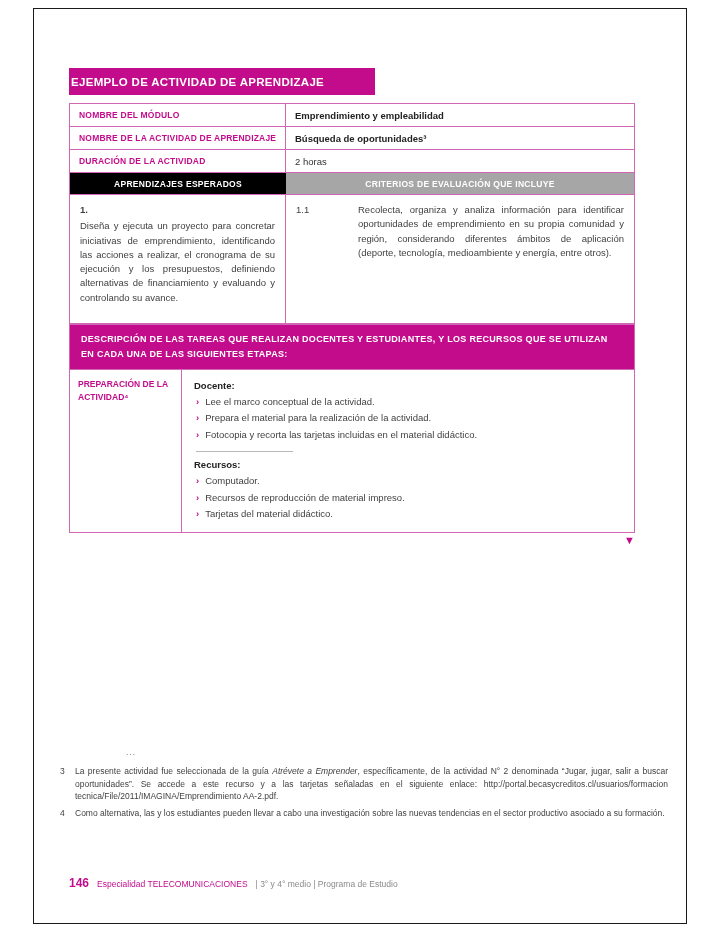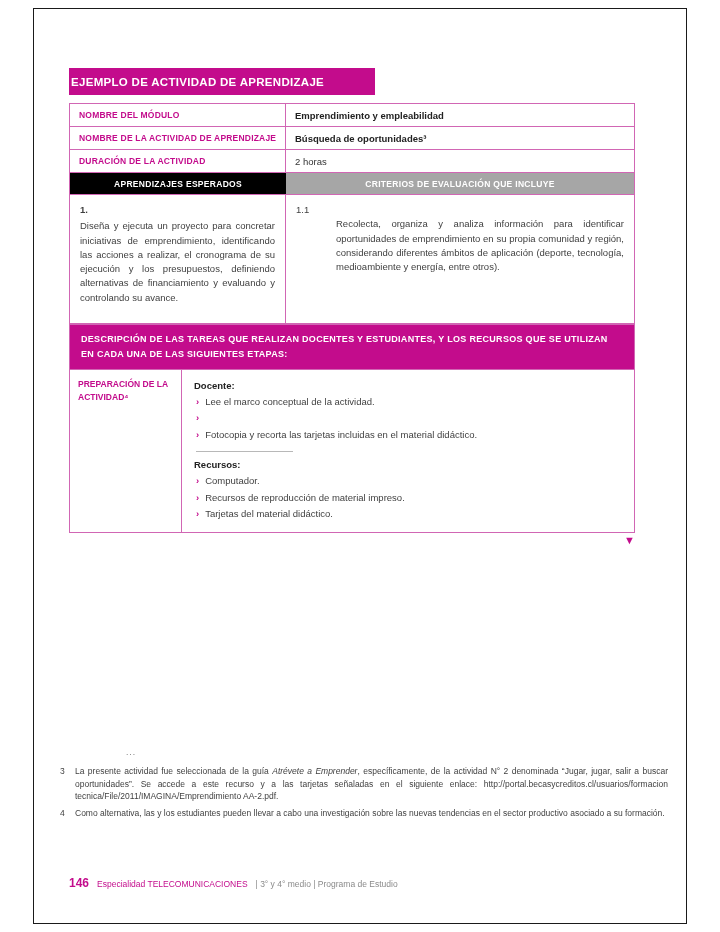--- a/index.html
+++ b/index.html
@@ -28,21 +28,21 @@
            font-size:8.5px; letter-spacing:.3px; color:#fff; }
   .hcell.expected { width:216px; background:#000000; }
   .hcell.criteria { flex:1; background:#A6A6A6; }
 
   .content-row { min-height:129px; }
   .expected-cell { width:216px; border-right:1px solid #D166B4; padding:8px 10px;
                    font-size:9.5px; line-height:1.5; }
   .expected-cell .num { font-weight:bold; margin-bottom:2px; }
   .expected-cell p { text-align:justify; }
   .criteria-cell { flex:1; padding:8px 10px; font-size:9.5px; line-height:1.5; }
-  .crit { display:flex;flex-direction:column; }
+  .crit { display:flex; }
   .crit-num { width:22px; flex:none; }
   .crit-text { flex:1; text-align:justify;margin-left:40px; }
 
   .desc-bar { background:#C30C8C; color:#fff; font-weight:bold; font-size:9px;
               letter-spacing:.3px; line-height:1.7; padding:7px 11px 6px 11px;
               border-top:1px solid #D166B4; }
 
   .prep-row { display:flex; min-height:145px; border-top:1px solid #D166B4; }
   .prep-label { width:112px; border-right:1px solid #D166B4; padding:8px 8px;
                 color:#C30C8C; font-weight:bold; font-size:8.5px; line-height:1.6; }
@@ -123,20 +123,21 @@
         <div class="prep-content">
 
           <div class="block-heading">Docente:</div>
 
           <div class="bullet">
             <span class="marker">›</span>
             <span>Lee el marco conceptual de la actividad.</span>
           </div>
           <div class="bullet">
             <span class="marker">›</span>
+            <span>Prepara el material para la realización de la actividad.</span>
           </div>
           <div class="bullet">
             <span class="marker">›</span>
             <span>Fotocopia y recorta las tarjetas incluidas en el material didáctico.</span>
           </div>
 
           <div class="mini-divider"></div>
 
           <div class="block-heading">Recursos:</div>
 

